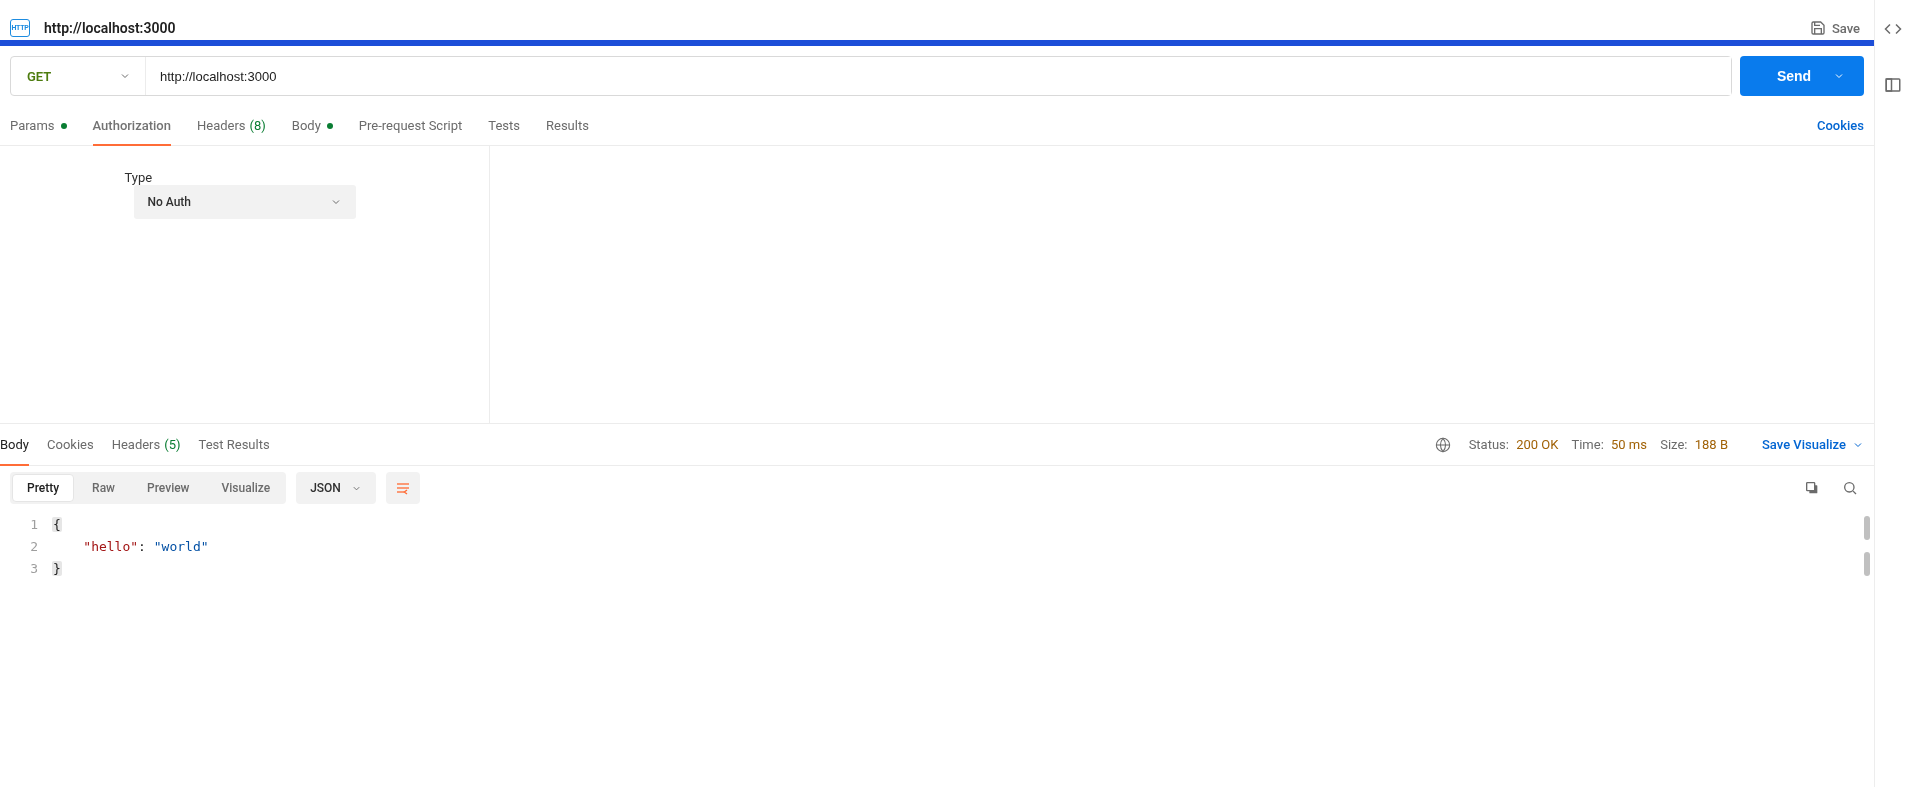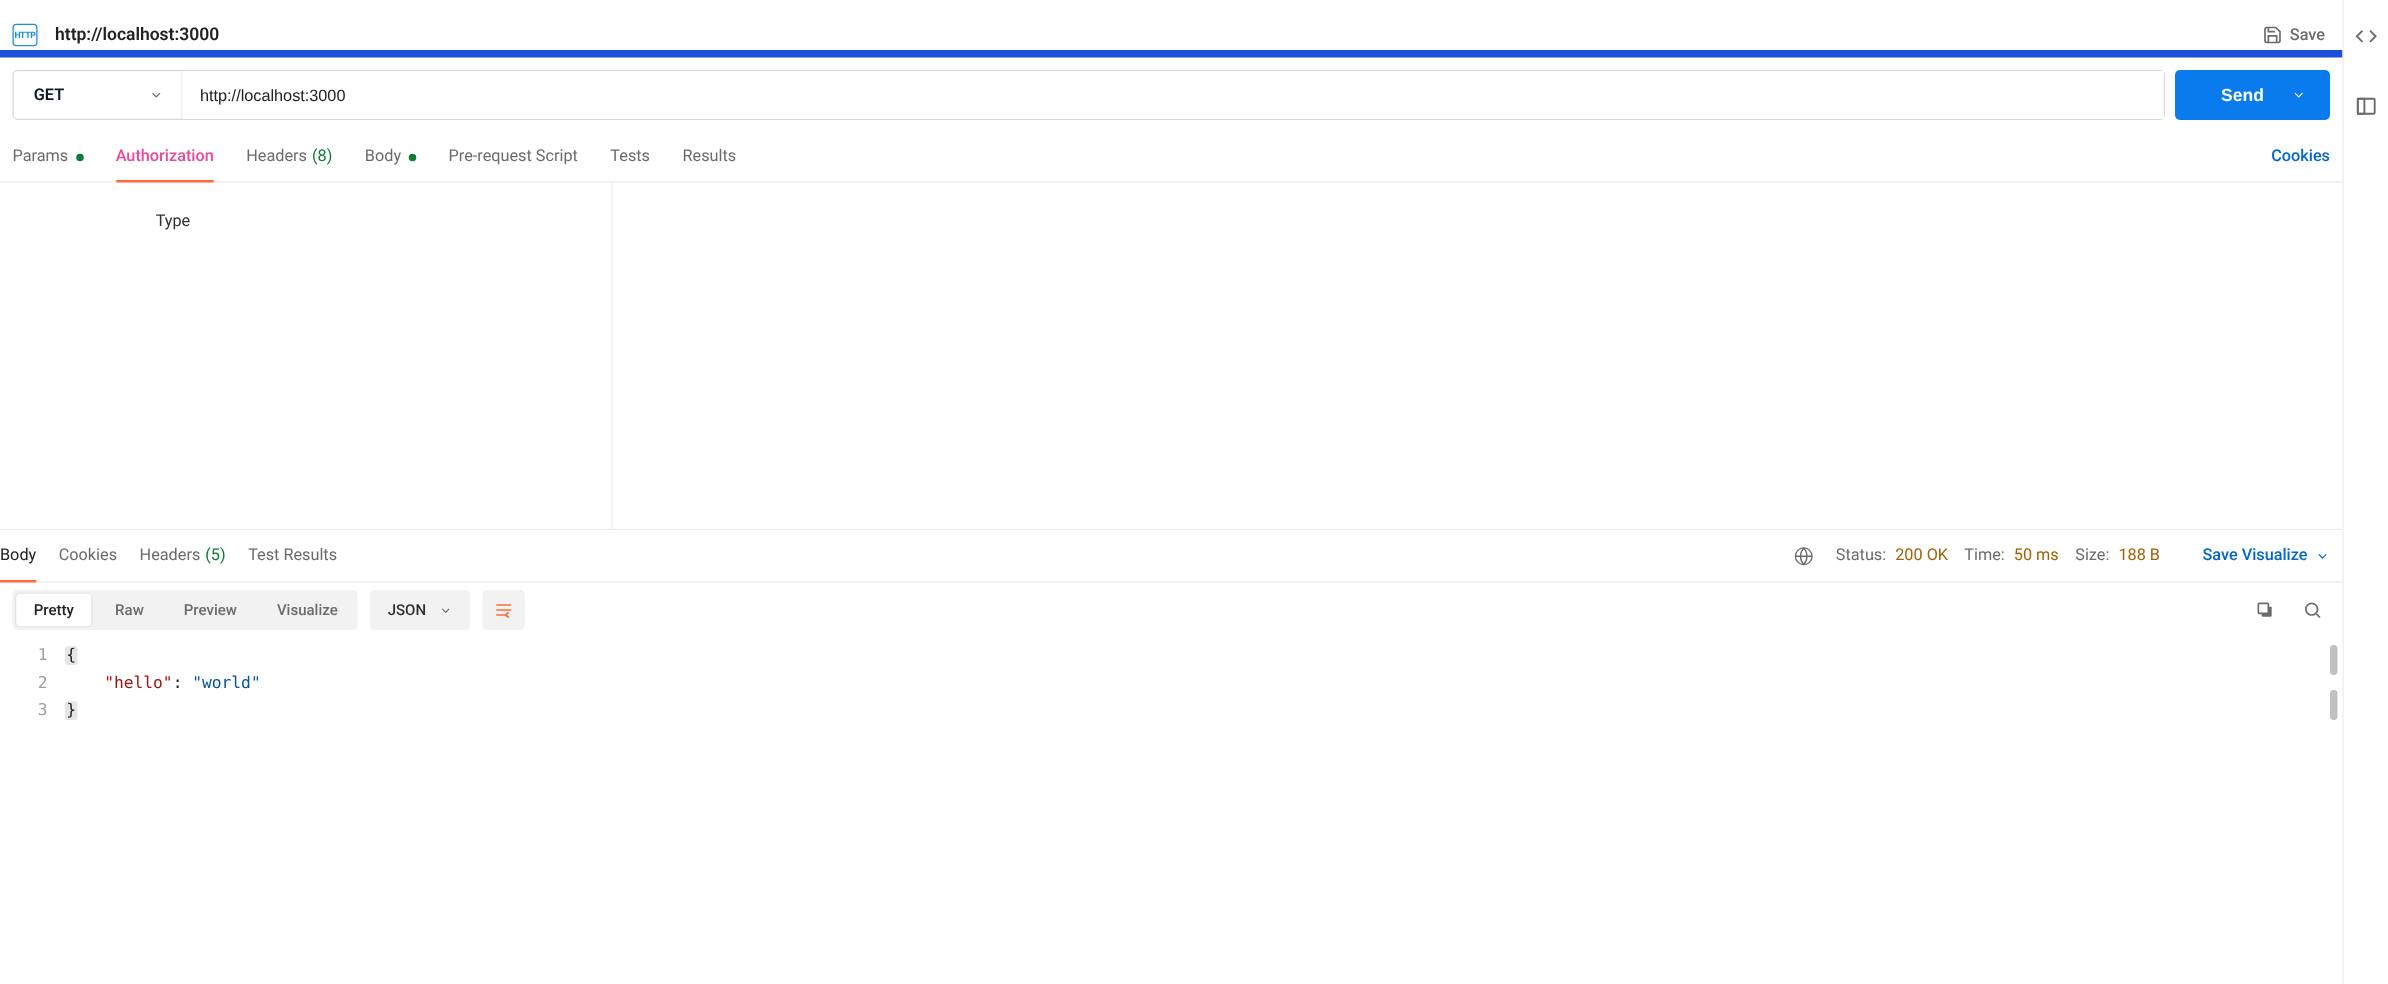--- a/index.html
+++ b/index.html
@@ -75,21 +75,21 @@
     border-radius:4px;
     height:40px;
   }
   .method-select {
     display:flex;align-items:center;justify-content:space-between;
     width:135px;
     padding:0 14px 0 16px;
     border-right:1px solid #ececec;
     cursor:pointer;
   }
-  .method-text { color:#0f172a; font-weight:600; font-size:13px; }
+  .method-text { color:#4d7c0f; font-weight:600; font-size:13px; }
   .url-input {
     flex:1;
     border:none;
     outline:none;
     font-size:13px;
     padding:0 14px;
     color:#212121;
   }
   .send-btn {
     background:#097bed;
@@ -112,21 +112,21 @@
   .req-tabs {
     display:flex;align-items:center;
     padding: 0 10px;
     height: 40px;
     border-bottom:1px solid #ececec;
     gap:26px;
     font-size:13px;
     color:#6b6b6b;
   }
   .req-tab { cursor:pointer; display:flex;align-items:center;gap:4px; height:100%; }
-  .req-tab.active { color:#ec4899; font-weight:500; position:relative; }
+  .req-tab.active { color:#737373; font-weight:500; position:relative; }
   .req-tab.active::after {
     content:"";position:absolute;left:0;right:0;bottom:-1px;
     height:2px;background:#ff6c37;
   }
   .dot-green { width:6px;height:6px;border-radius:50%;background:#0a7d33;display:inline-block;margin-left:2px;}
   .count-green { color:#0a7d33; }
   .req-tabs-spacer { flex:1; }
   .cookies-link { color:#0265d2; font-weight:500; cursor:pointer; }
 
   
@@ -310,20 +310,28 @@
       <span>Results</span>
     </div>
     <div class="req-tabs-spacer"></div>
     <div class="cookies-link">Cookies</div>
   </div>
 
   <div class="auth-wrap">
     <div class="auth-left">
       <div class="auth-row">
         <div class="type-label">Type</div>
+        <div class="type-select">
+          <span>No Auth</span>
+          <span>
+            <svg width="12" height="12" viewBox="0 0 24 24" fill="none" stroke="#6b6b6b" stroke-width="2">
+                <polyline points="6 9 12 15 18 9"></polyline>
+              </svg>
+          </span>
+        </div>
       </div>
     </div>
   </div>
 
   <div class="resp-tabs">
     <div class="resp-tab active">
       <span>Body</span>
     </div>
     <div class="resp-tab">
       <span>Cookies</span>

